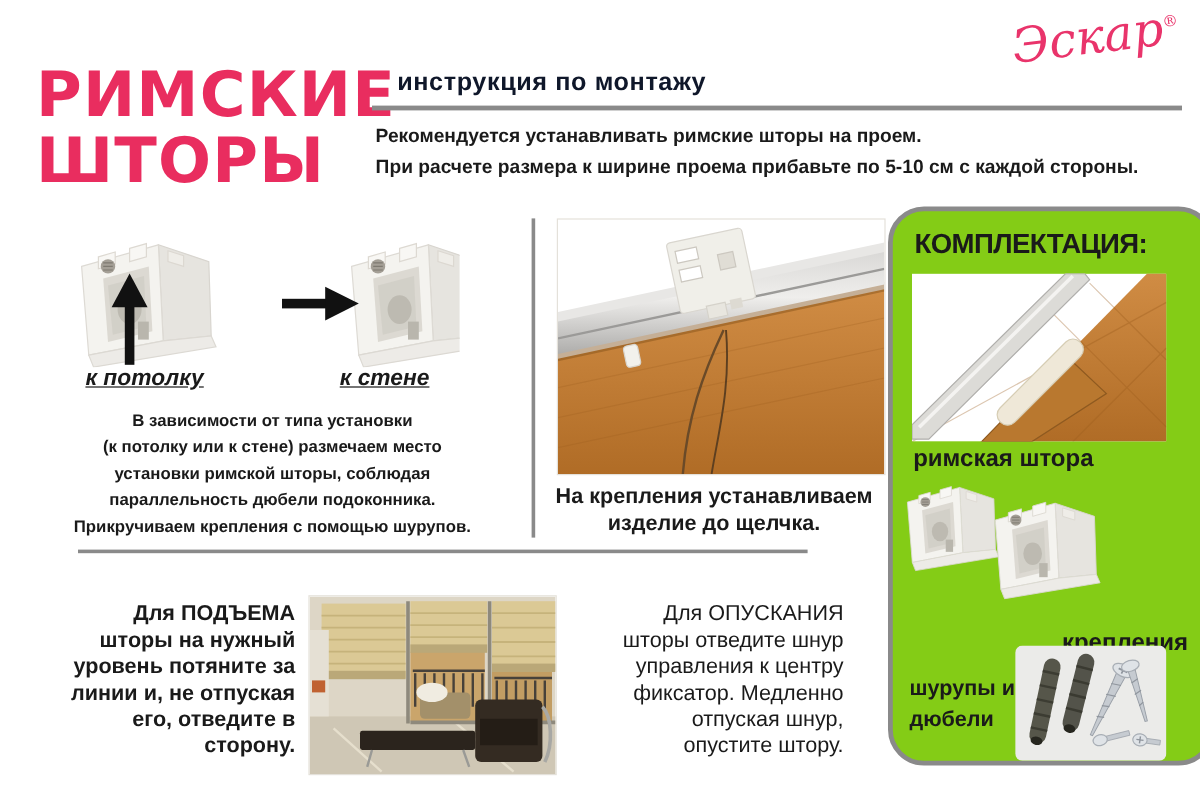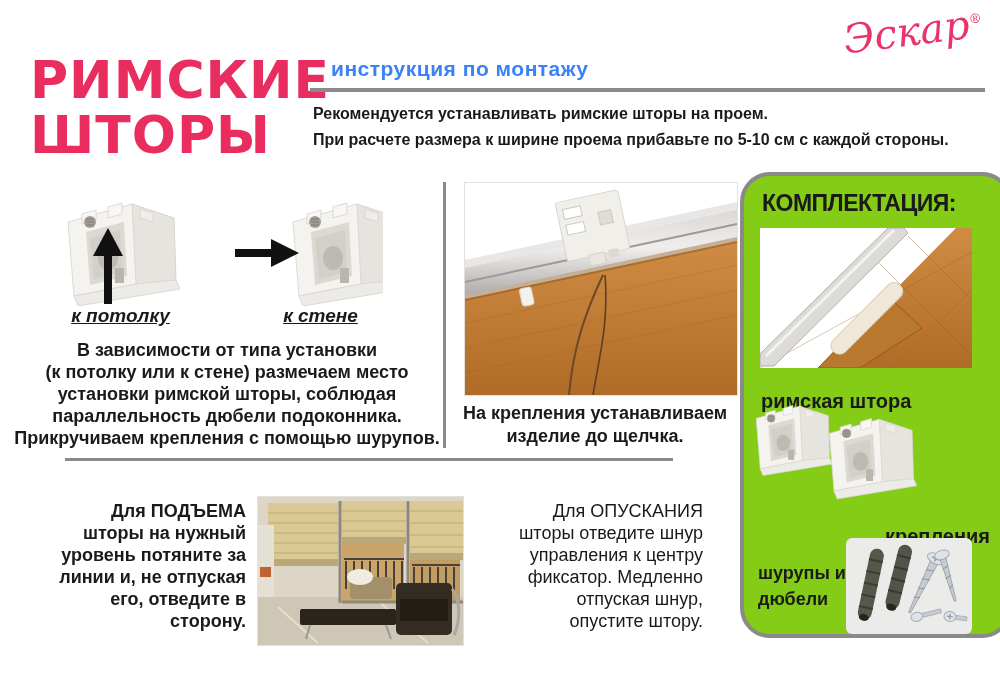--- a/index.html
+++ b/index.html
@@ -2,29 +2,29 @@
 <html><head>
 <meta charset="utf-8">
 <style>
   * { margin:0; padding:0; box-sizing:border-box; }
   html,body { width:1000px; height:673px; background:#fff; overflow:hidden; }
   body { position:relative; font-family:"Liberation Sans", sans-serif; color:#1a1a1a; }
   .abs { position:absolute; }
 
   
   .title { left:30px; top:40px; font-size:52px; line-height:55px; font-weight:bold; color:#e92d5f; letter-spacing:1px; font-family:"DejaVu Sans", sans-serif;margin-top:13px; }
-  .subtitle { left:331px; top:57px; font-size:21px; font-weight:bold; color:#3b82f6; letter-spacing:.5px; }
+  .subtitle { left:331px; top:57px; font-size:21px; font-weight:bold; color:#0f172a; letter-spacing:.5px; }
   .hline { left:310px; top:88px; width:675px; height:4px; background:#8a8a8a; }
   .brand { left:838px; top:8px; width:150px; text-align:center; font-family:"DejaVu Serif", serif; font-style:italic; color:#e9346b; font-size:40px; transform:rotate(-7deg); }
   .brand sup { font-size:13px; }
   .recommend { left:313px; top:101px; font-size:16px; line-height:26px; font-weight:bold; }
 
   
   .m-label { top:305px; font-size:19px; font-weight:bold; font-style:italic; text-decoration:underline; text-align:center; }
-  .paragraph { left:13px; top:339px; width:428px; text-align:center; font-size:18px; line-height:22px; font-weight:bold; }
+  .paragraph { left:13px; top:339px; width:428px; text-align:center; font-size:14px; line-height:22px; font-weight:bold; }
 
   .vdiv { left:443px; top:182px; width:3px; height:266px; background:#8a8a8a; }
   .caption-mid { left:450px; top:402px; width:290px; text-align:center; font-size:18px; line-height:23px; font-weight:bold; }
 
   
   .kitbox { left:740px; top:172px; width:272px; height:466px; border:4px solid #8a8a8a; border-radius:30px; background:#84cc16; }
   .kit-title { left:18px; top:14px; font-size:23px; font-weight:bold; letter-spacing:-.5px; }
   .kit-label { font-size:20px; font-weight:bold; }
 
   
@@ -156,21 +156,21 @@
       <line x1="148" y1="8" x2="212" y2="72"></line>
     </g>
     <polygon points="58,140 128,68 162,100 100,140" fill="#b9782f" stroke="#8f5a20" stroke-width="1"></polygon>
     <g transform="translate(74,124) rotate(-45)">
       <rect x="0" y="-9" width="94" height="17" rx="8" fill="#efe8d8" stroke="#d6cdb4"></rect>
     </g>
     <polygon points="0,126 128,0 144,0 148,5 14,138 0,138" fill="#dcdbd7" stroke="#b0afac" stroke-width="1"></polygon>
     <line x1="6" y1="128" x2="134" y2="2" stroke="#f4f3f1" stroke-width="3"></line>
   </svg>
 
-  <div class="abs kit-label" style="left:17px; top:214px;">римская штора</div>
+  <div class="abs kit-label" style="left:17px; top:195px;">римская штора</div>
 
   <svg class="abs" style="left:4px; top:222px;" width="170" height="106" viewBox="0 0 170 106">
     <g transform="scale(0.68)">
         <use href="#cube-sym"></use>
       </g>
     <g transform="translate(72,12) scale(0.78)">
         <use href="#cube-sym"></use>
       </g>
   </svg>
 

